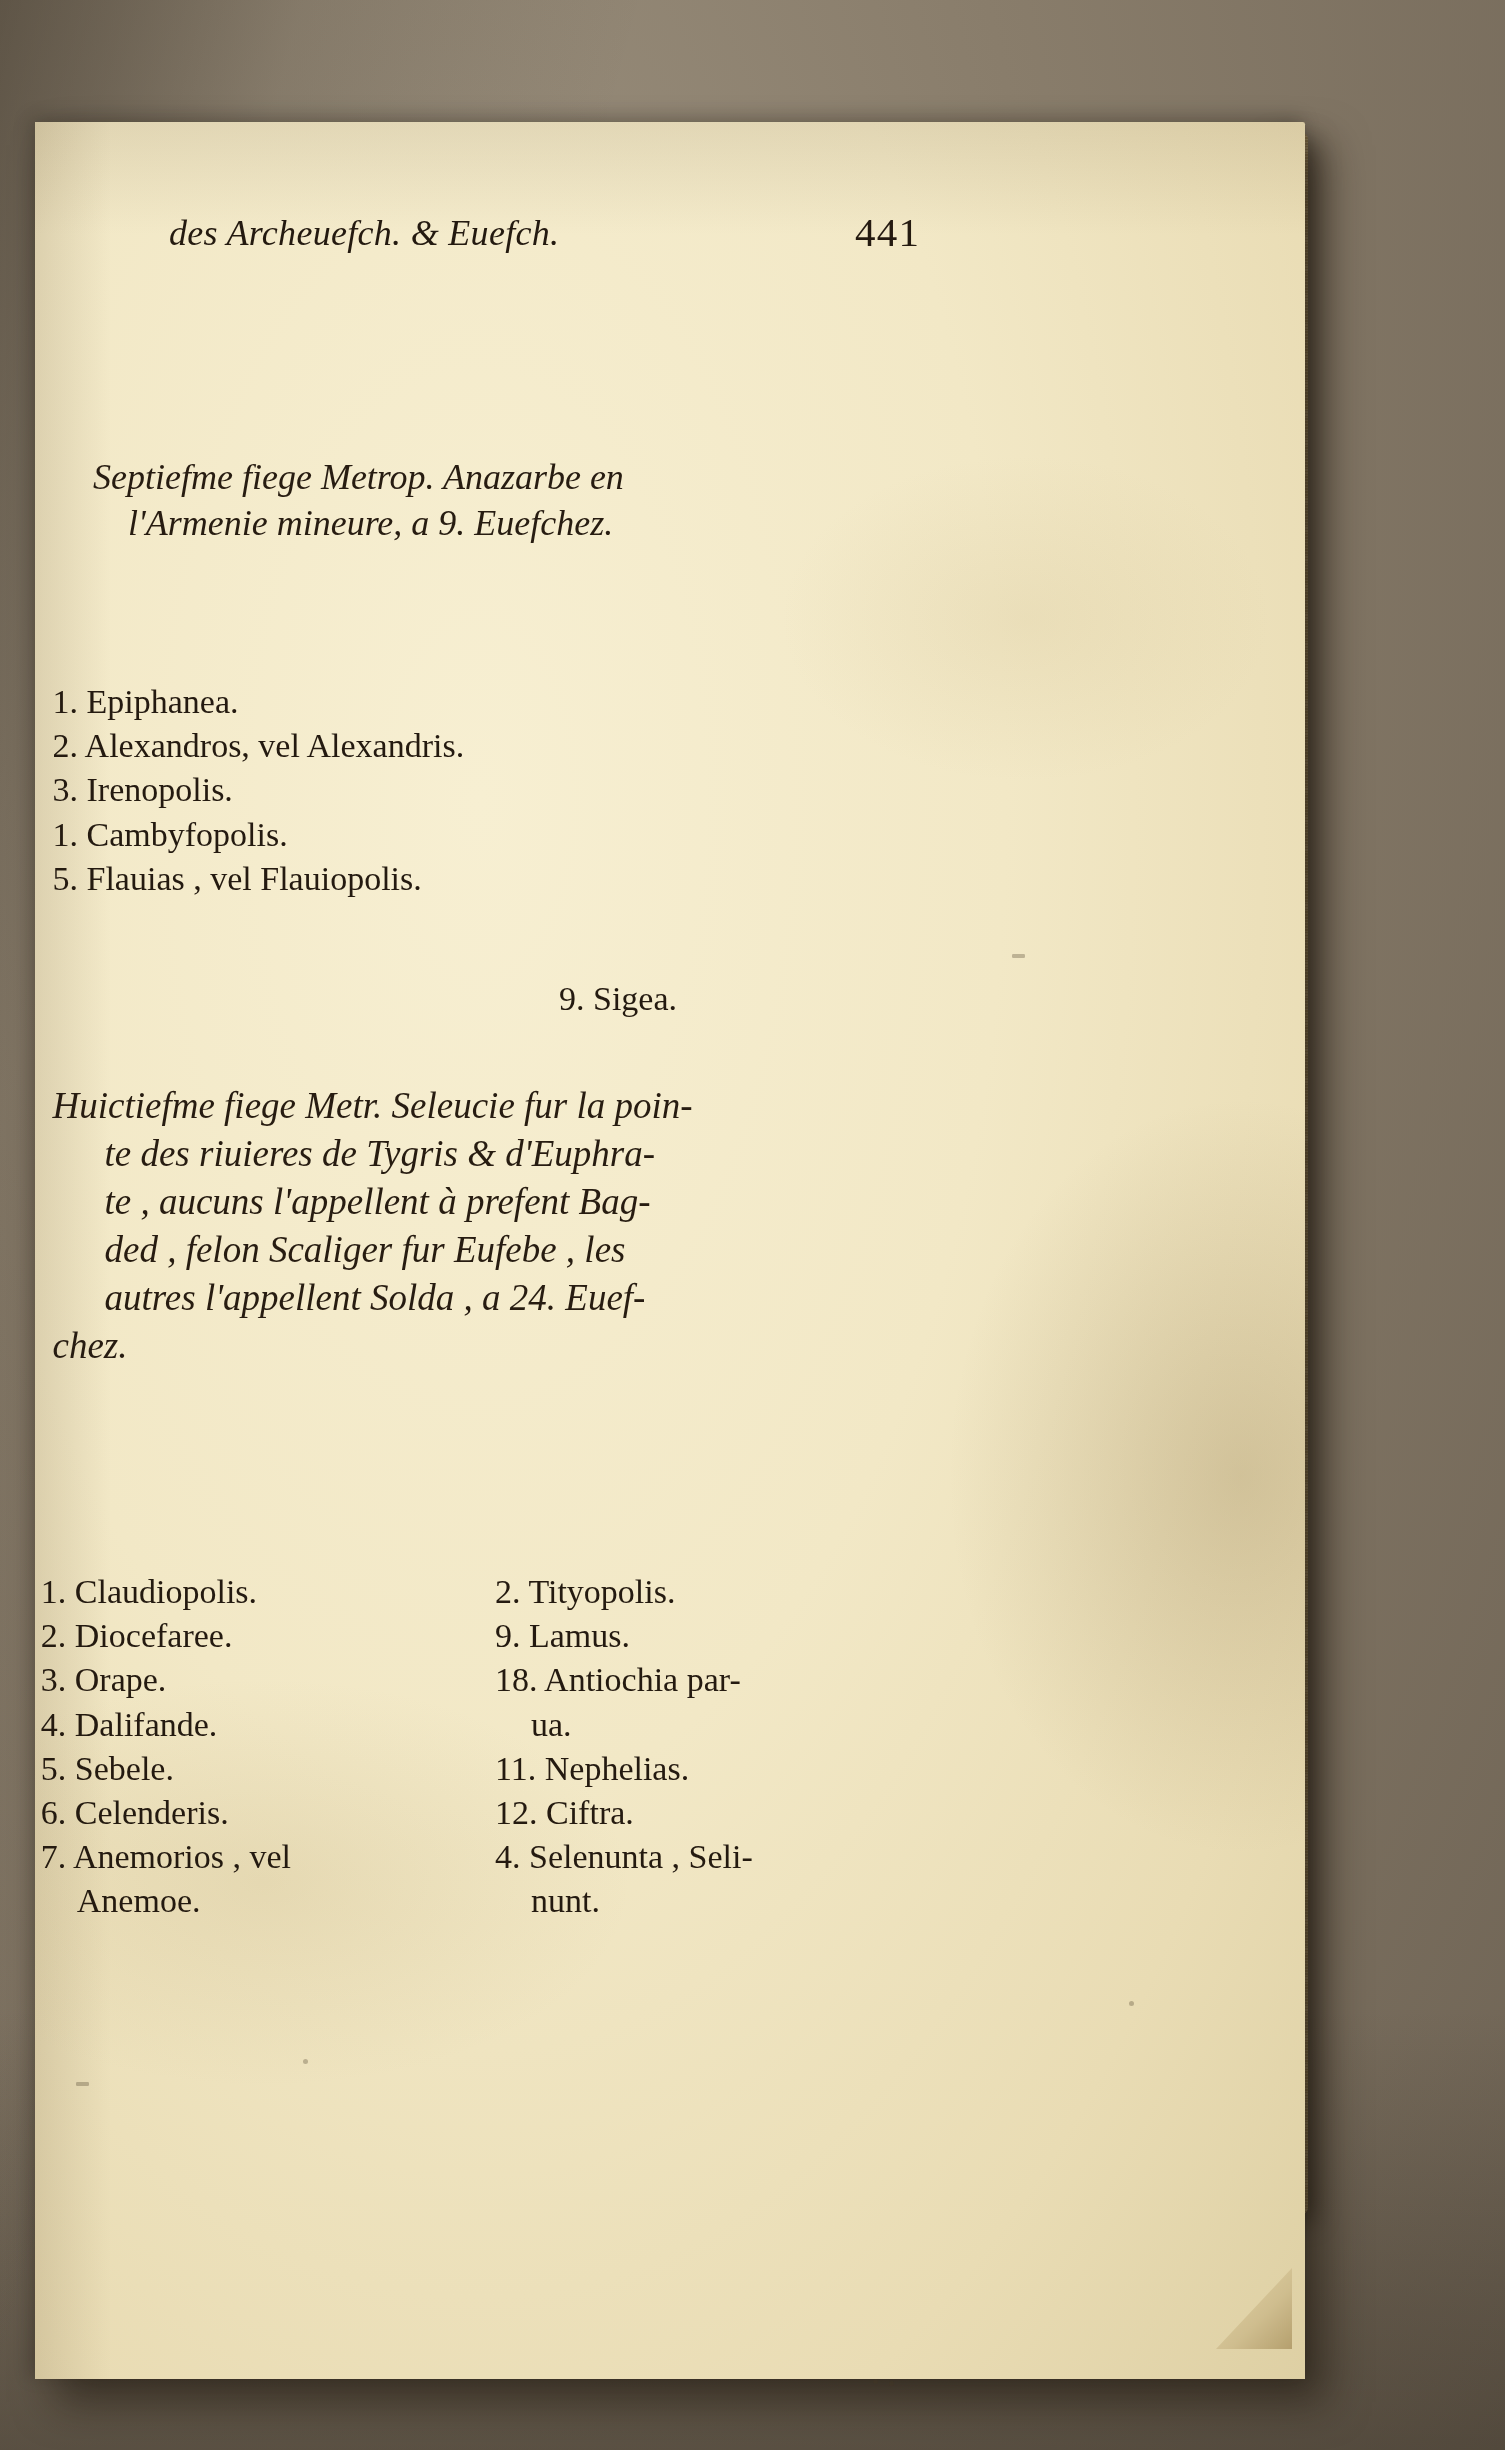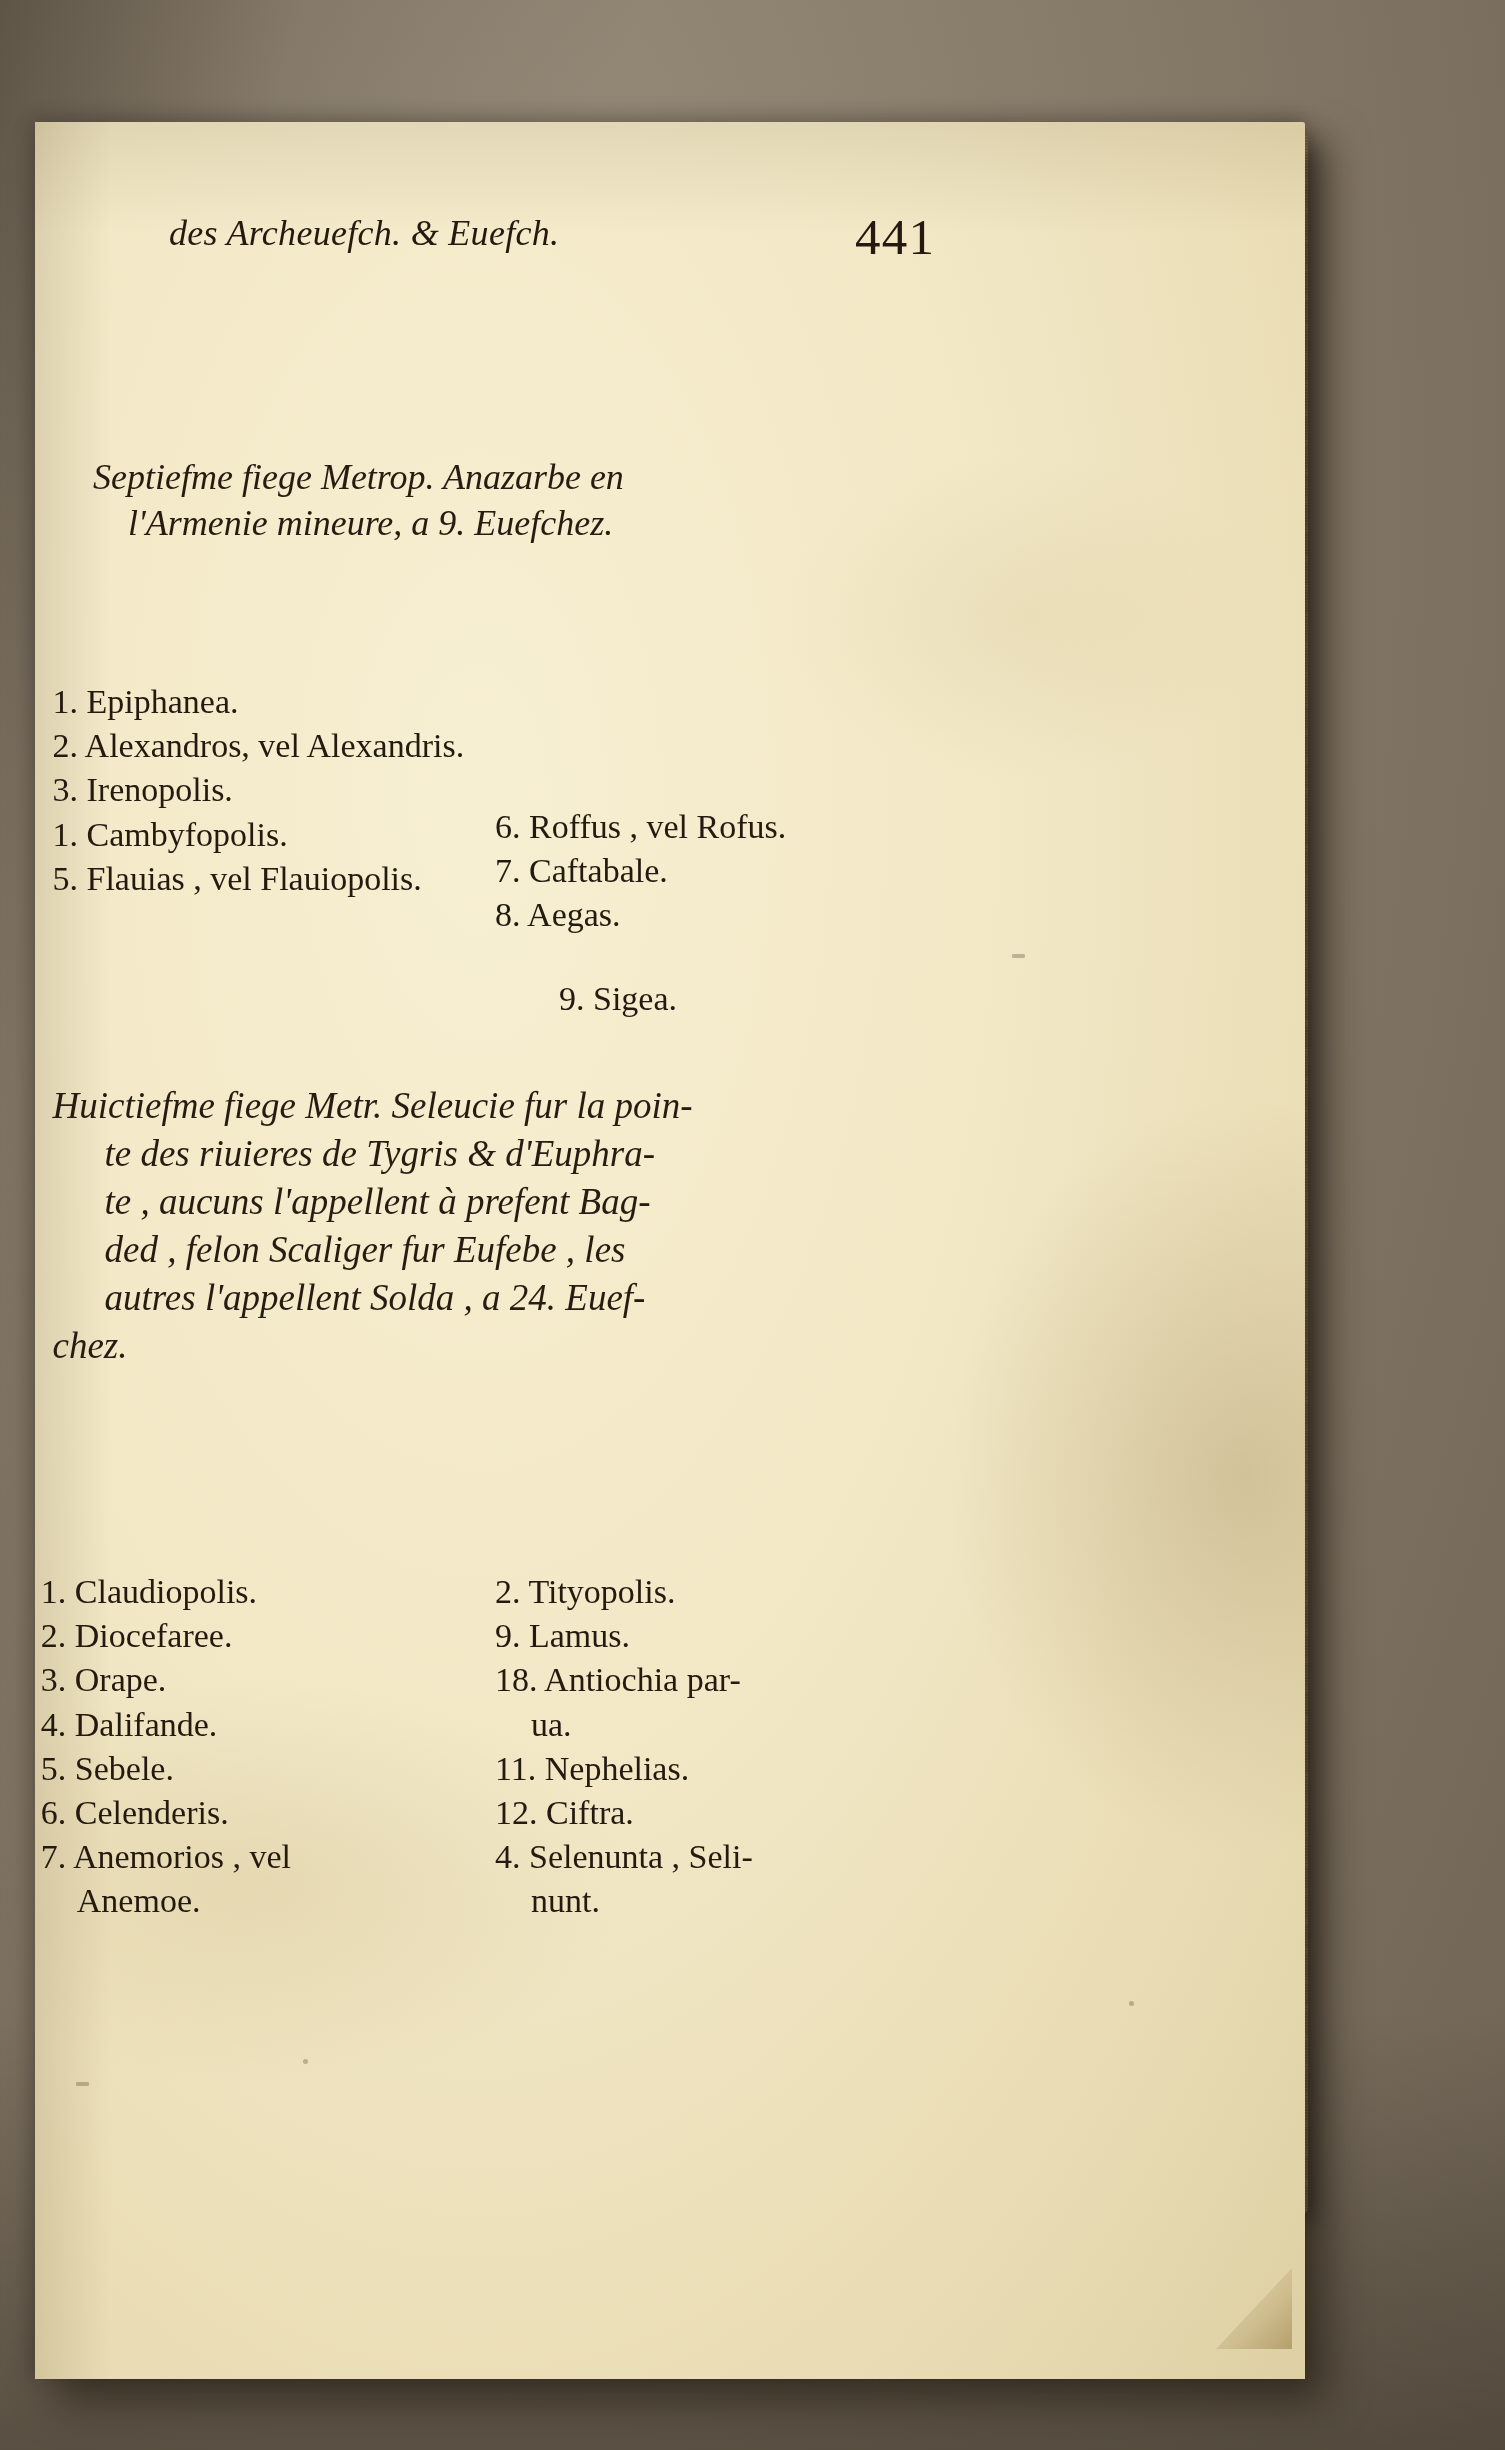--- a/index.html
+++ b/index.html
@@ -108,21 +108,21 @@
     width: 873px;
     font-style: italic;
     font-size: 36px;
     letter-spacing: 0.3px;
     white-space: nowrap;
   }
   .folio {
     position: absolute;
     left: 820px;
     top: 86px;
-    font-size: 51px;
+    font-size: 41px;
     letter-spacing: 1.2px;
   }
 
   .heading {
     position: absolute;
     font-style: italic;
     font-size: 36px;
     line-height: 1.28;
     color: #271c11;
   }
@@ -187,25 +187,20 @@
     </div>
 
     <div class="list" id="list1-col1">
       <div class="row">1. Epiphanea.</div>
       <div class="row">2. Alexandros, vel Alexandris.</div>
       <div class="row">3. Irenopolis.</div>
       <div class="row">1. Cambyfopolis.</div>
       <div class="row">5. Flauias , vel Flauiopolis.</div>
     </div>
 
-    <div class="list" id="list1-col2">
-      <div class="row">6. Roffus , vel Rofus.</div>
-      <div class="row">7. Caftabale.</div>
-      <div class="row">8. Aegas.</div>
-    </div>
 
     <div class="list" id="list1-col3">
       <div class="row">9. Sigea.</div>
     </div>
 
     <div class="heading" id="heading-8">
       <span class="l1">Huictiefme fiege Metr. Seleucie fur la poin-</span>
       <span class="ind">te des riuieres de Tygris &amp; d'Euphra-</span>
       <span class="ind">te , aucuns l'appellent à prefent Bag-</span>
       <span class="ind">ded , felon Scaliger fur Eufebe , les</span>

